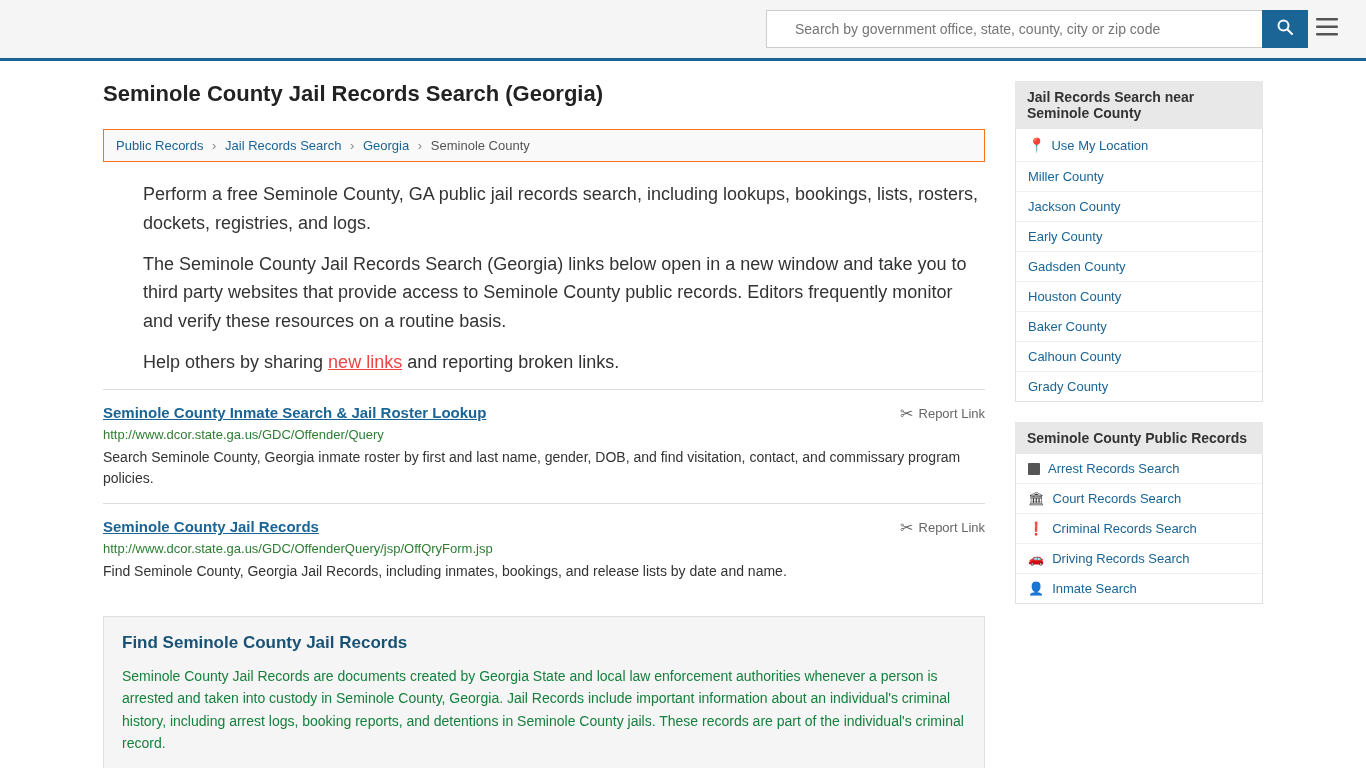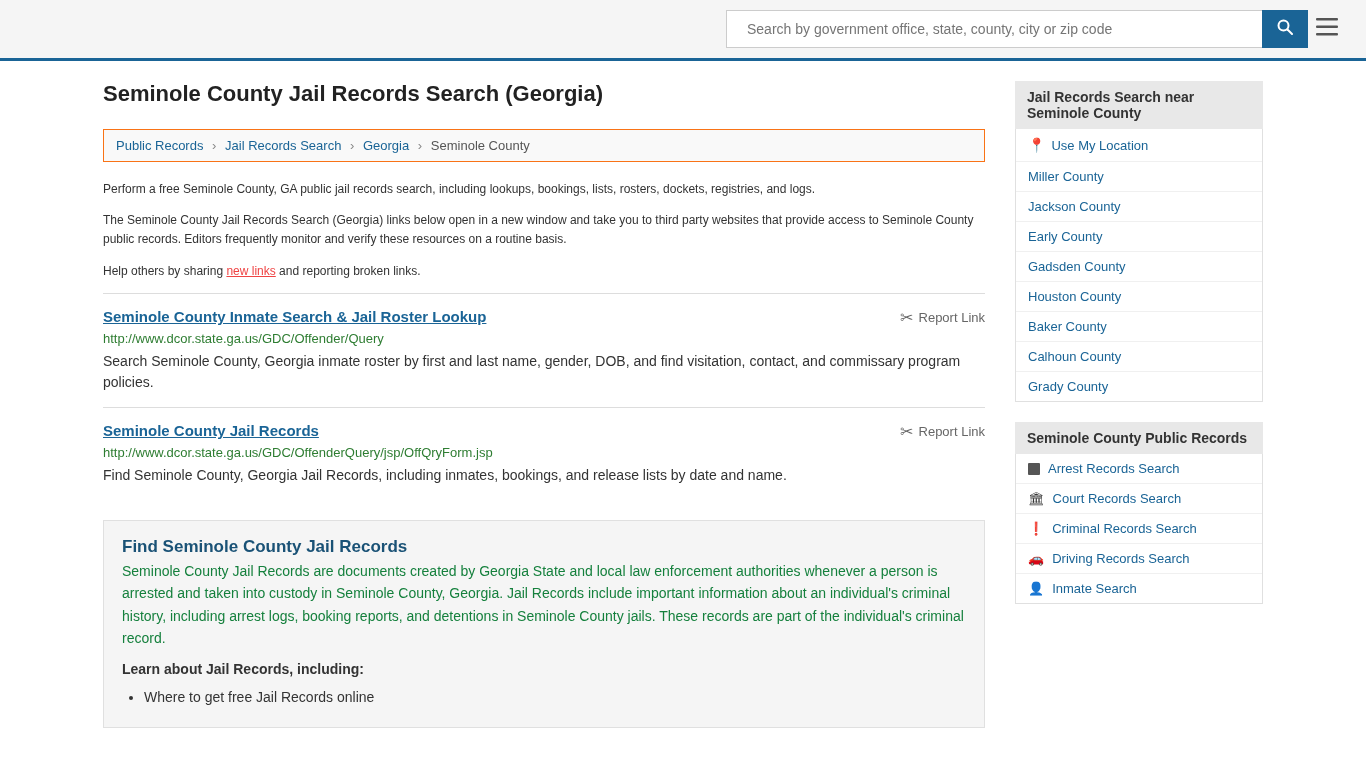--- a/index.html
+++ b/index.html
@@ -43,25 +43,26 @@
       font-size: 14px;
     }
     #search-area {
       flex: 1;
       display: flex;
       max-width: 620px;
       margin-left: auto;
     }
     #search-input {
       flex: 1;
-      padding: 8px 20px;
+      padding: 8px 28px;
       border: 1px solid #ccc;
       border-right: none;
       font-size: 14px;
       outline: none;
+      margin-left: 40px;
     }
     #search-button {
       background: #1a6496;
       border: 1px solid #1a6496;
       color: white;
       padding: 8px 14px;
       cursor: pointer;
       font-size: 16px;
     }
     #menu-button {
@@ -108,24 +109,25 @@
       padding: 8px 12px;
     }
     #breadcrumb a {
       color: #1a6496;
       text-decoration: none;
     }
     #breadcrumb .sep { margin: 0 5px; color: #888; }
 
     
     .desc-para {
-      font-size: 12px;
+      font-size: 18px;
       line-height: 1.6;
       margin-bottom: 12px;
       color: #333;
+      margin-left: 40px;
     }
     .desc-para a {
       color: #ef4444;
       text-decoration: underline;
     }
 
     
     .record-item {
       border-top: 1px solid #ddd;
       padding: 14px 0;
@@ -168,21 +170,21 @@
     #find-section {
       background: #f5f5f5;
       border: 1px solid #e0e0e0;
       padding: 16px 18px;
       margin-top: 20px;
     }
     #find-section h2 {
       font-size: 17px;
       font-weight: bold;
       color: #1a5276;
-      margin-bottom: 3px;
+      margin-bottom: 12px;
     }
     .find-para {
       font-size: 14px;
       line-height: 1.6;
       color: #15803d;
       margin-bottom: 12px;
     }
     .find-subtitle {
       font-size: 14px;
       font-weight: bold;

